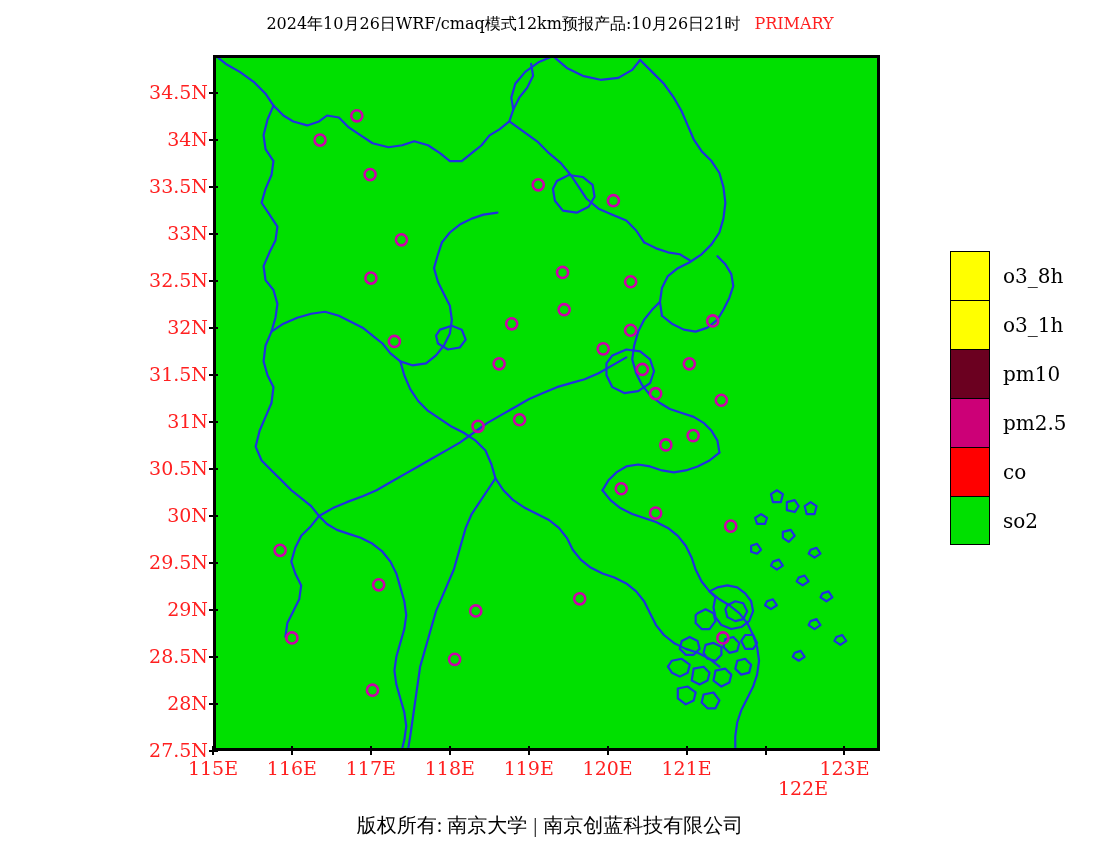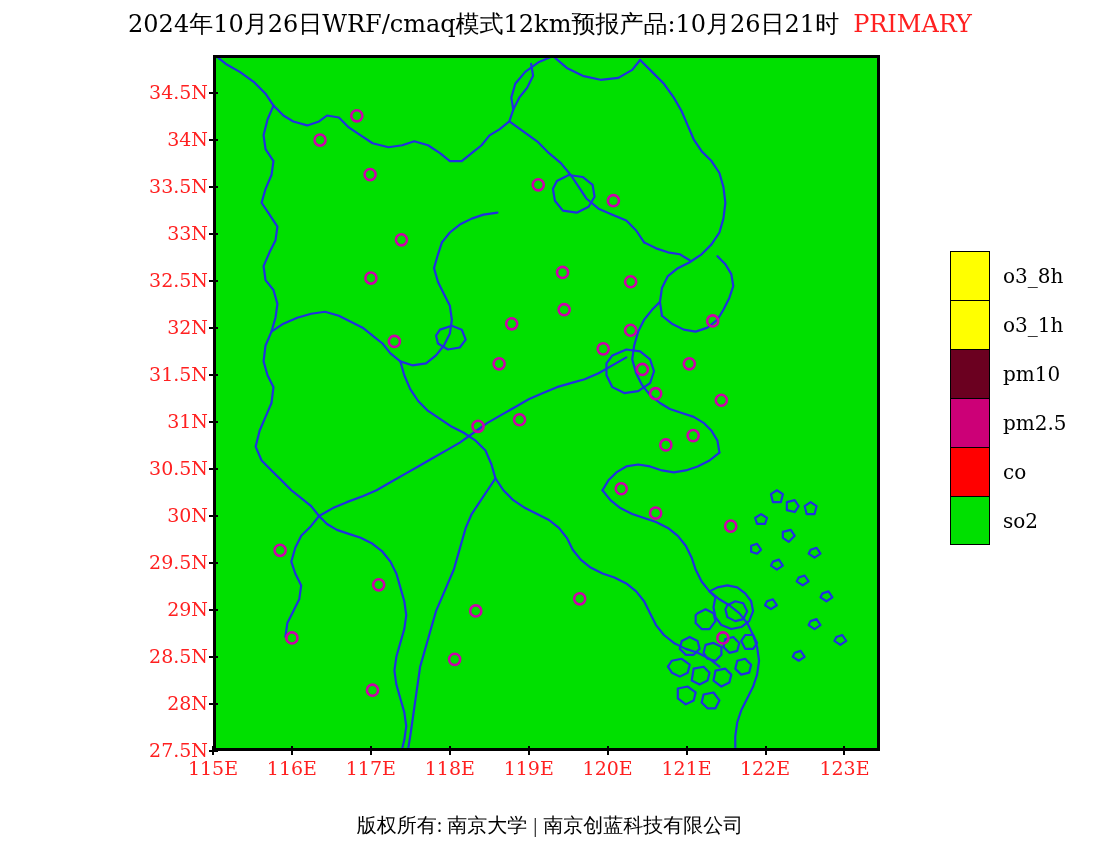--- a/index.html
+++ b/index.html
@@ -12,21 +12,21 @@
     position:relative;
   }
   .page{position:absolute;left:0;top:0;width:1100px;height:850px;}
 
   
   .title-bar{
     position:absolute;left:0;top:11px;width:1100px;
     text-align:center;
     white-space:nowrap;
     font-family:"DejaVu Serif", serif;
-    font-size:24px;
+    font-size:16px;
     line-height:26px;
     letter-spacing:0px;
   }
   .title-main{color:#000000;}
   .title-primary{color:#ff2020;padding-left:14px;font-weight:normal;}
 
   
   .plot-frame{
     position:absolute;
     left:213px;top:55px;
@@ -310,21 +310,21 @@
       <div class="xlab" style="left: 370.87px;">117E</div>
       <div class="tick tick-x" style="position: absolute; left: 369.87px; top: -11px;"></div>
       <div class="xlab" style="left: 449.805px;">118E</div>
       <div class="tick tick-x" style="position: absolute; left: 448.805px; top: -11px;"></div>
       <div class="xlab" style="left: 528.74px;">119E</div>
       <div class="tick tick-x" style="position: absolute; left: 527.74px; top: -11px;"></div>
       <div class="xlab" style="left: 607.675px;">120E</div>
       <div class="tick tick-x" style="position: absolute; left: 606.675px; top: -11px;"></div>
       <div class="xlab" style="left: 686.609px;">121E</div>
       <div class="tick tick-x" style="position: absolute; left: 685.609px; top: -11px;"></div>
-      <div class="xlab" style="left: 765px;">122E</div>
+      <div class="xlab" style="left: 803px; margin-top: 20px;">122E</div>
       <div class="tick tick-x" style="position: absolute; left: 764.544px; top: -11px;"></div>
       <div class="xlab" style="left: 844.479px;">123E</div>
       <div class="tick tick-x" style="position: absolute; left: 843.479px; top: -11px;"></div>
     </div>
 
   <div class="legend">
       <div class="legend-row">
         <div class="legend-swatch" style="background: rgb(255, 255, 0);"></div>
         <div class="legend-label">o3_8h</div>
       </div>

